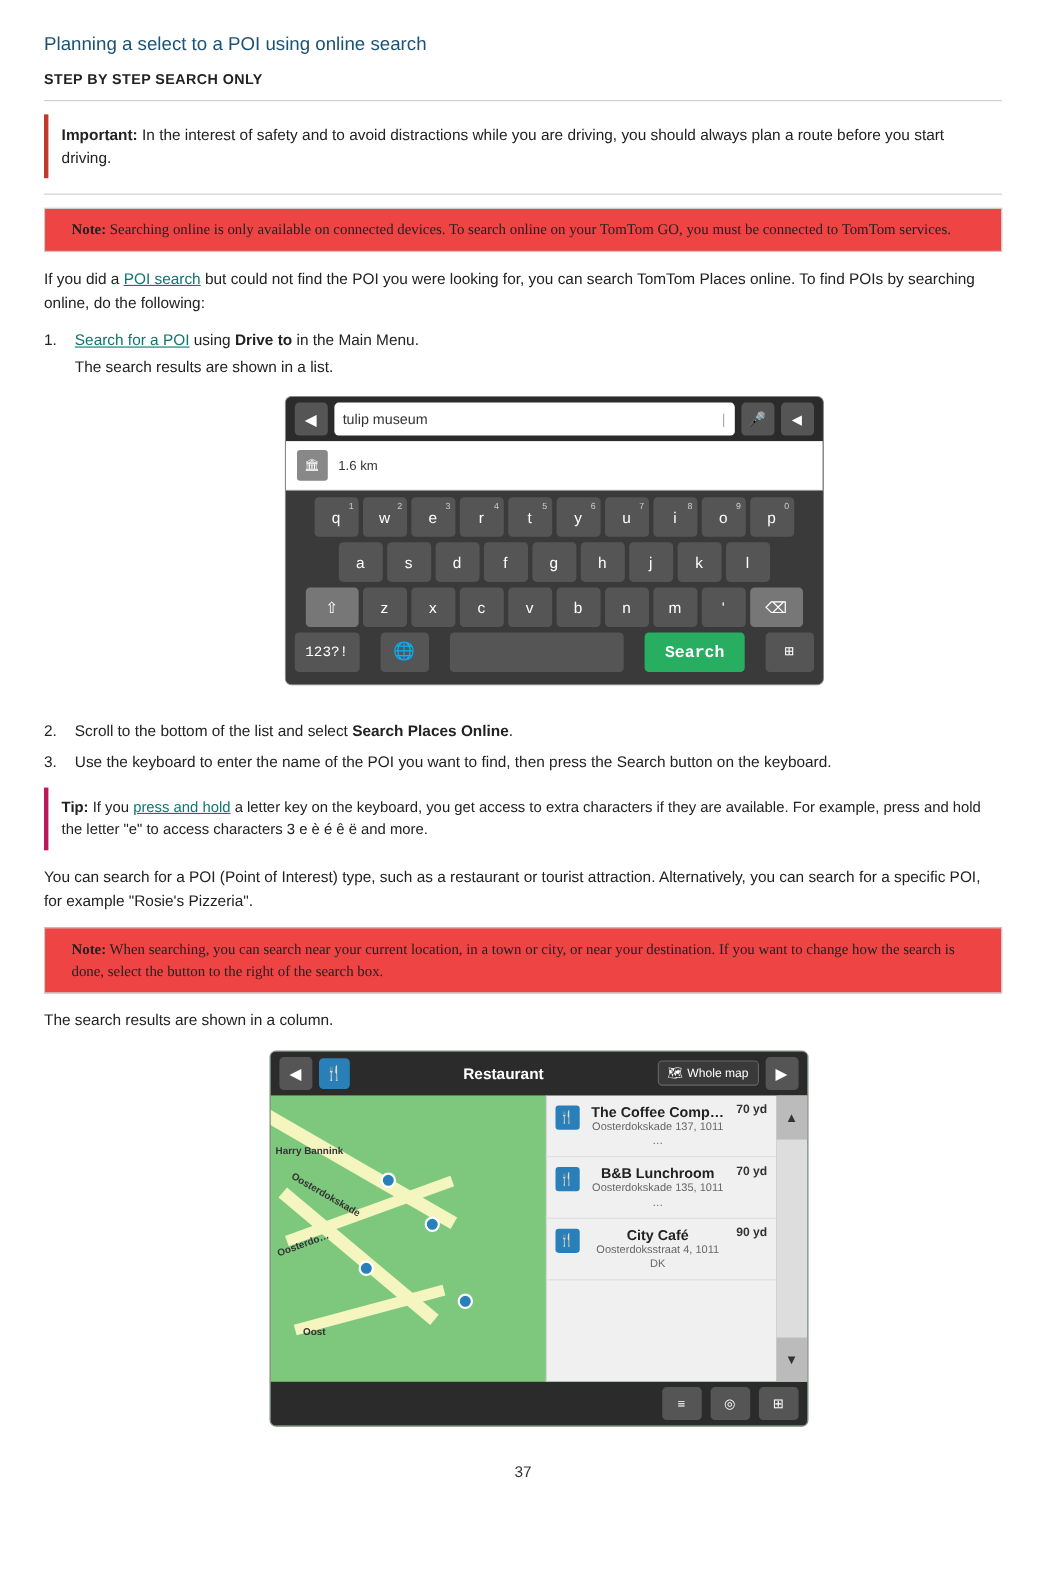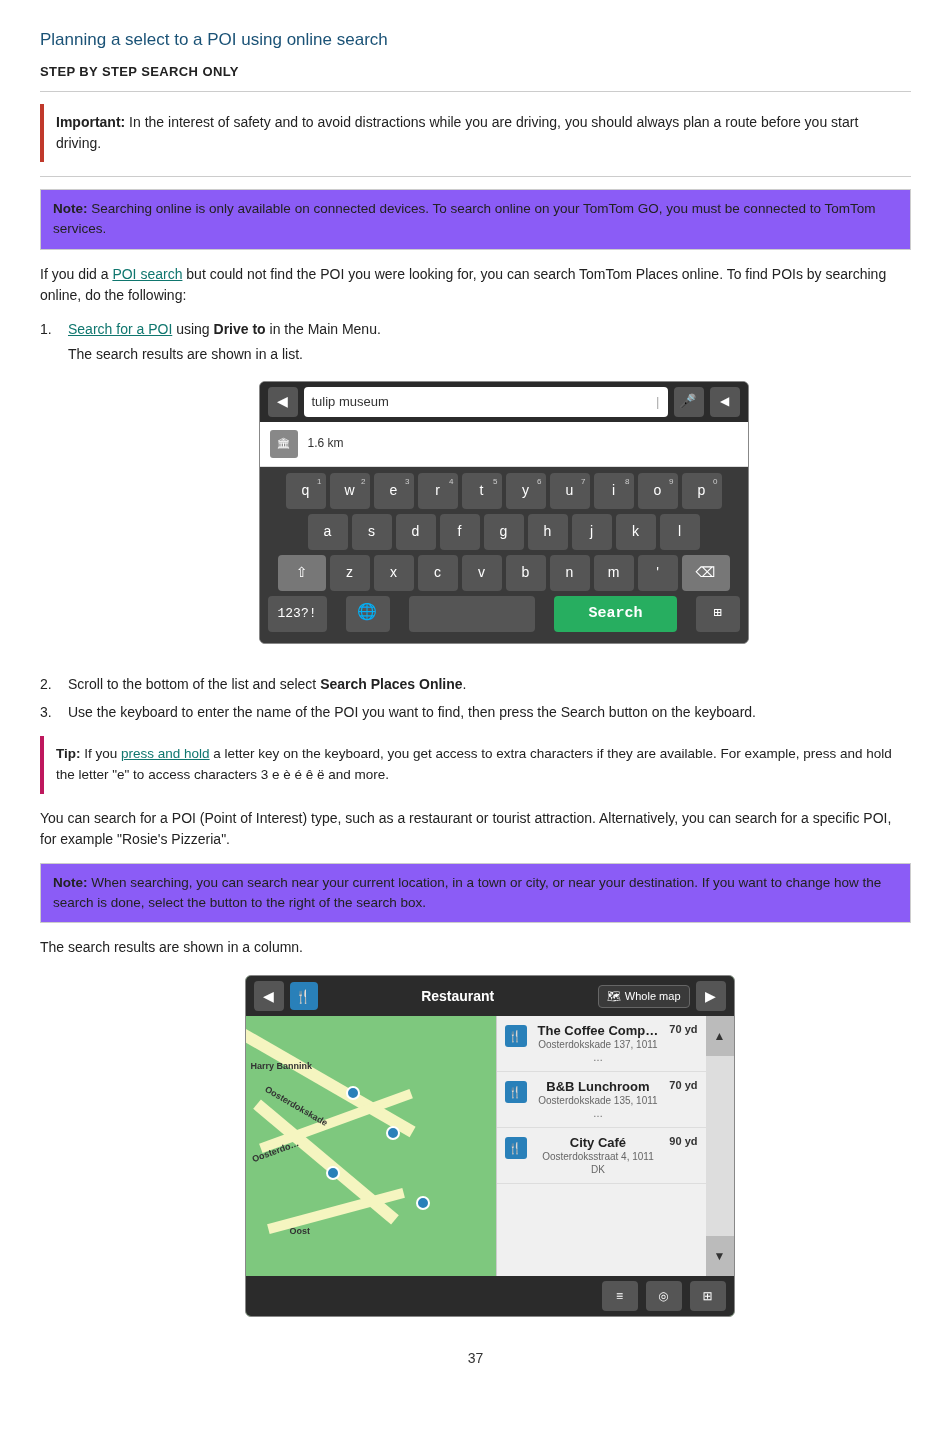--- a/index.html
+++ b/index.html
@@ -34,25 +34,26 @@
       border-left: 4px solid #c0392b;
       padding: 8px 12px;
       margin-bottom: 14px;
       background: #fff;
       font-size: 14px;
       line-height: 1.5;
     }
     .important-box strong { font-weight: bold; }
     .note-box {
       border: 1px solid #ccc;
-      background: #8b5cf6;
-      padding: 9px 12px;
+      background: #ef4444;
+      padding: 9px 24px;
       margin-bottom: 14px;
       font-size: 13.5px;
       line-height: 1.5;
+      font-family: Liberation Serif, serif;
     }
     .note-box strong { font-weight: bold; }
     .body-text {
       font-size: 14px;
       line-height: 1.55;
       margin-bottom: 12px;
     }
     a { color: #0f766e; text-decoration: underline; }
     .step-list {
       margin-left: 0;
@@ -219,21 +220,21 @@
       margin-bottom: 5px;
       font-family: Liberation Mono, monospace;
     }
     .kbd-search-btn {
       background: #27ae60;
       border-radius: 4px;
       color: #fff;
       font-size: 15px;
       font-weight: bold;
       height: 36px;
-      padding: 0 34px;
+      padding: 0 18px;
       display: flex;
       align-items: center;
     }
     .kbd-space {
       flex: 1;
       background: #555;
       border-radius: 4px;
       height: 36px;
     }
     .kbd-globe {
@@ -569,21 +570,21 @@
     <div class="map-body">
 
       <div class="map-left">
         <div class="map-road-diag1"></div>
         <div class="map-road-diag2"></div>
         <div class="map-road-diag3"></div>
         <div class="map-road-diag4"></div>
         <div class="map-label" style="top:45px;left:5px;">Harry Bannink</div>
         <div class="map-label" style="top:85px;left:15px;transform:rotate(30deg);">Oosterdokskade</div>
         <div class="map-label" style="top:130px;left:5px;transform:rotate(-20deg);">Oosterdo…</div>
-        <div class="map-label" style="top:210px;left:44px;">Oost</div>
+        <div class="map-label" style="top:210px;left:30px;">Oost</div>
         <div class="map-poi-marker" style="top:70px;left:100px;"></div>
         <div class="map-poi-marker" style="top:110px;left:140px;"></div>
         <div class="map-poi-marker" style="top:150px;left:80px;"></div>
         <div class="map-poi-marker" style="top:180px;left:170px;"></div>
       </div>
 
       <div class="map-right">
         <div class="map-result-item">
           <div class="map-result-poi">🍴</div>
           <div class="map-result-info">

